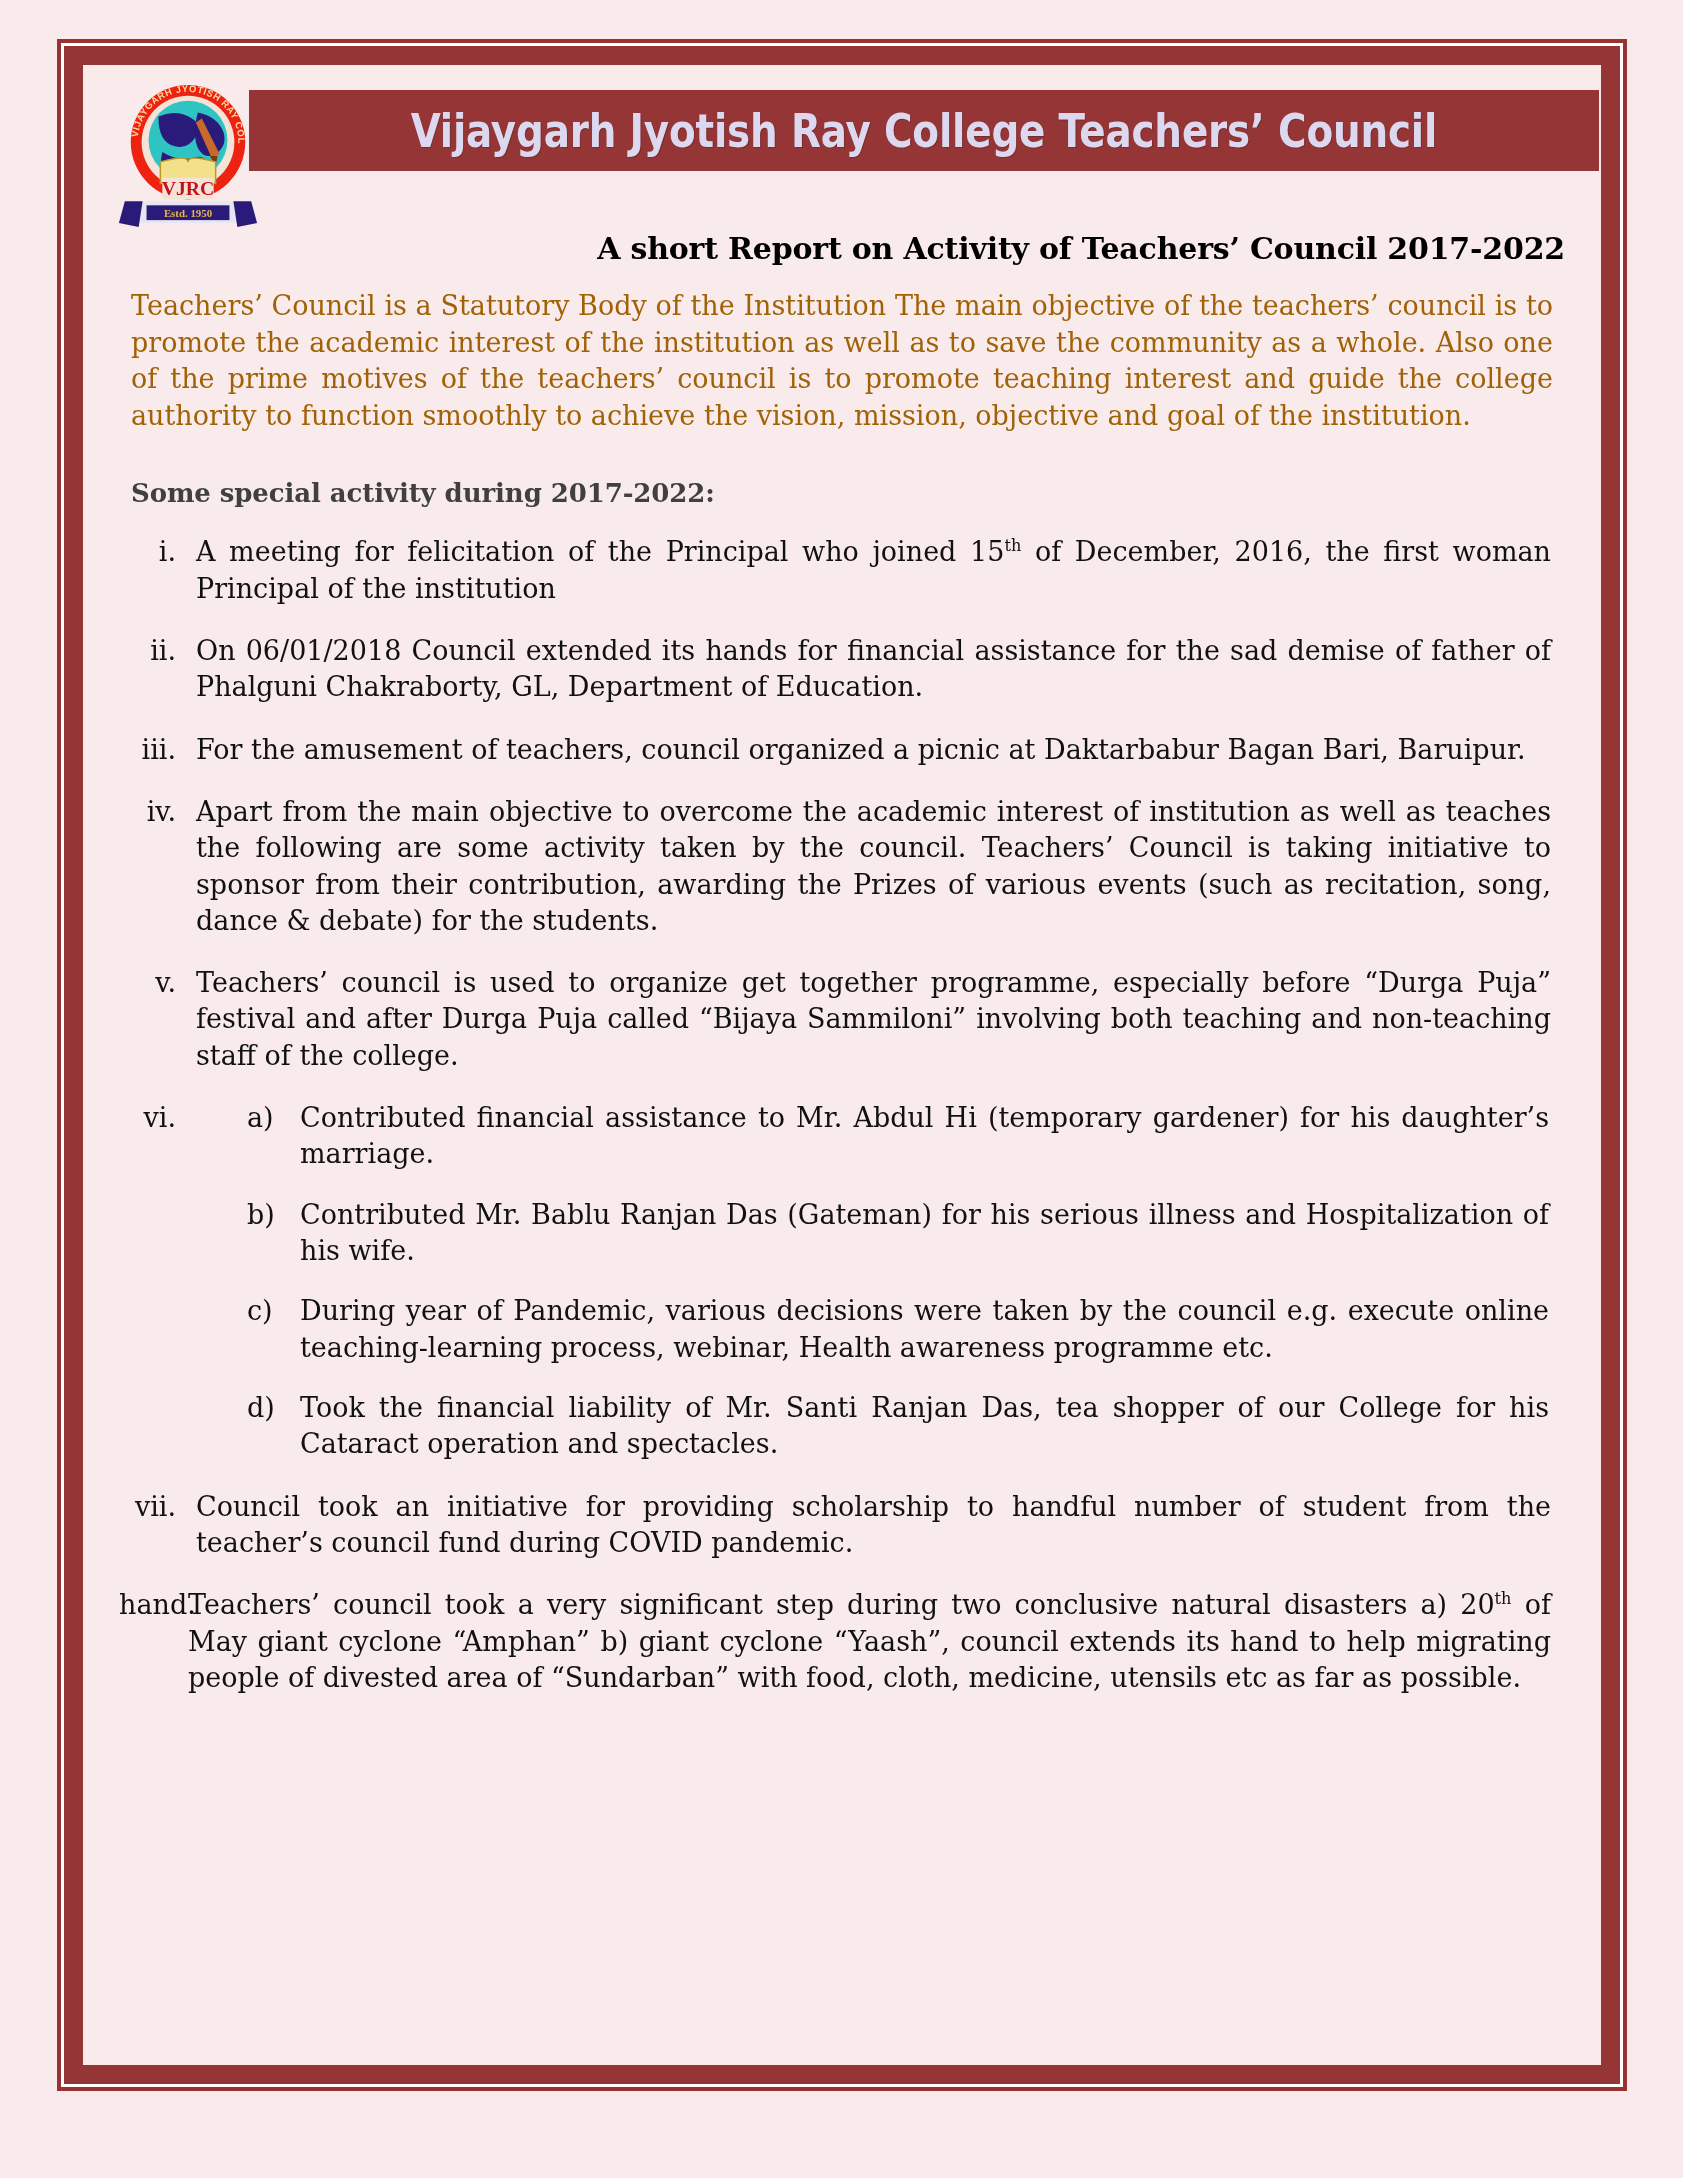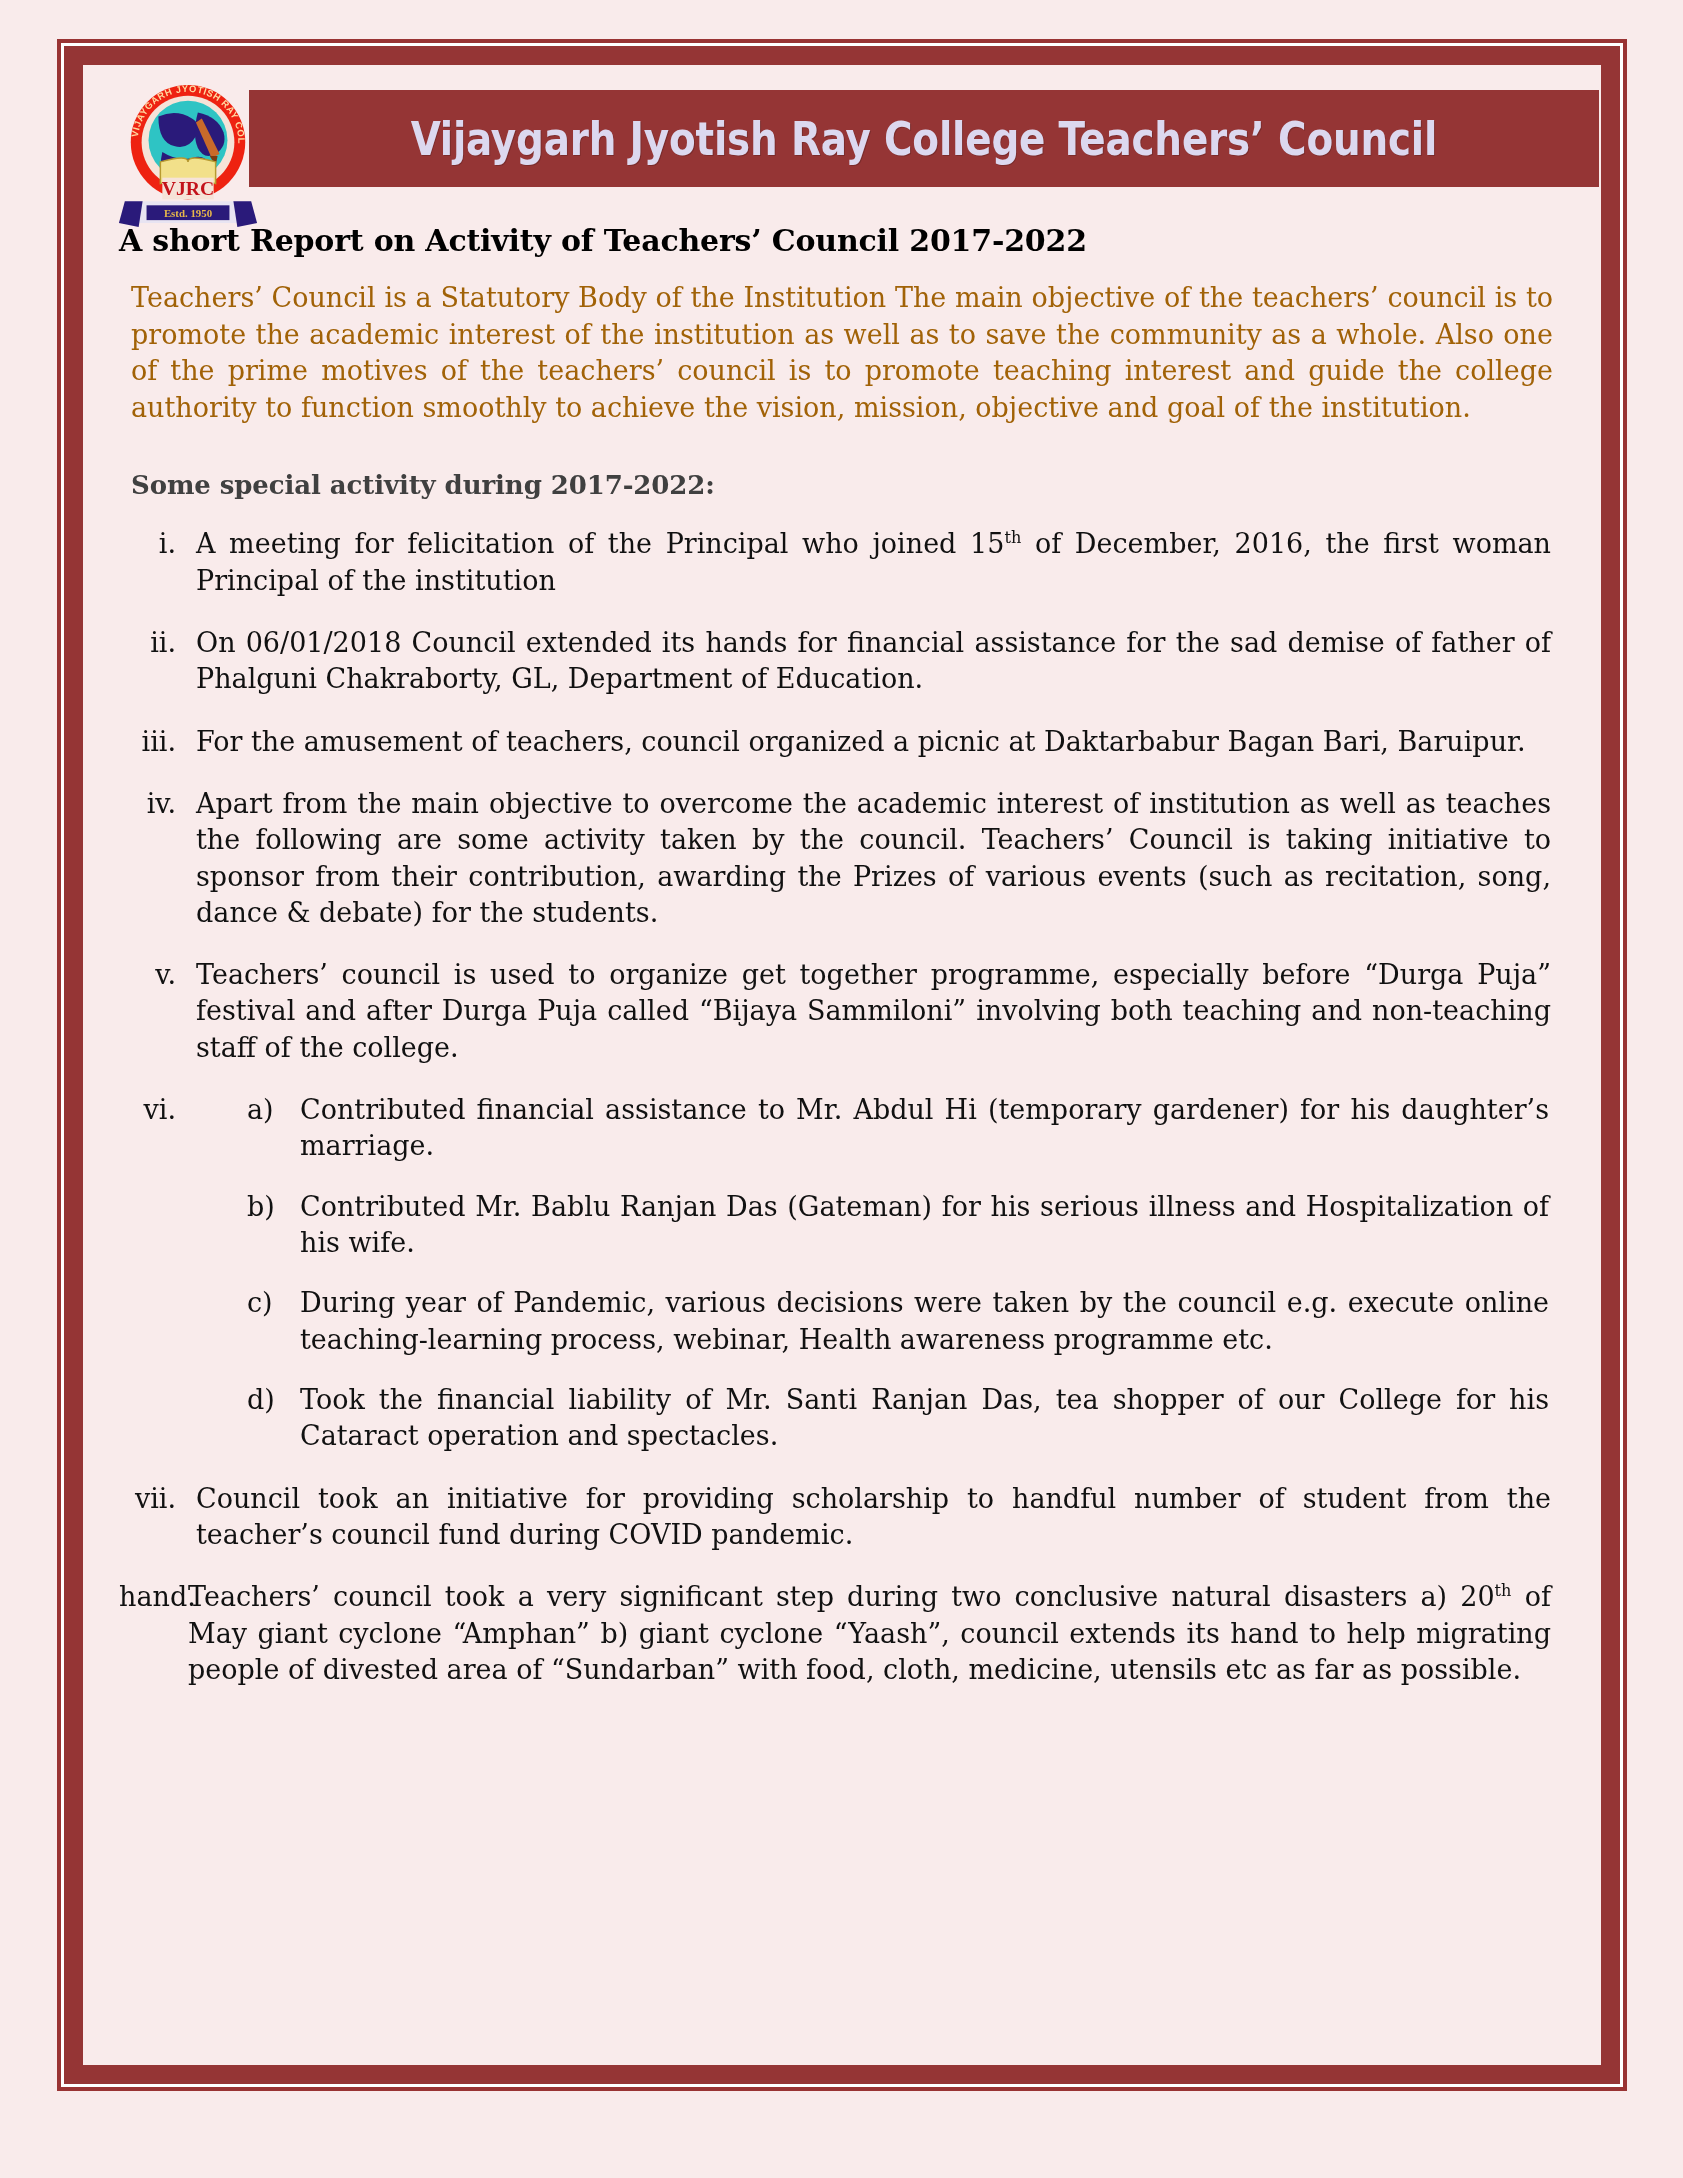--- a/index.html
+++ b/index.html
@@ -53,21 +53,21 @@
     width: 170px;
     height: 150px;
   }
   .crest svg { display: block; width: 170px; height: 150px; }
 
   .banner {
     position: absolute;
     left: 166px;
     top: 25px;
     right: 2px;
-    height: 97px;
+    height: 81px;
     background: #953535;
     display: flex;
     align-items: center;
     justify-content: center;
   }
   .banner-title {
     color: #dcd8ef;
     font-family: "Liberation Sans Narrow", "DejaVu Sans Condensed", "Liberation Sans", sans-serif;
     font-weight: bold;
     font-size: 47px;
@@ -82,26 +82,26 @@
   .body-area {
     position: absolute;
     left: 0;
     right: 0;
     top: 158px;
     bottom: 0;
     padding: 0 36px 0 36px;
   }
 
   .doc-title {
-    text-align: left;
+    text-align: right;
     font-family: "DejaVu Serif", "Liberation Serif", serif;
     font-weight: bold;
     font-size: 30px;
     color: #000;
-    margin: 0 0 0 0;
+    margin: 8px 0 0 0;
     letter-spacing: -0.2px;
   }
 
   p.intro {
     font-size: 27px;
     line-height: 1.355;
     text-align: justify;
     color: #a16207;
     margin: 22px 12px 0 12px;
     font-family: "DejaVu Serif", "Liberation Serif", serif;

